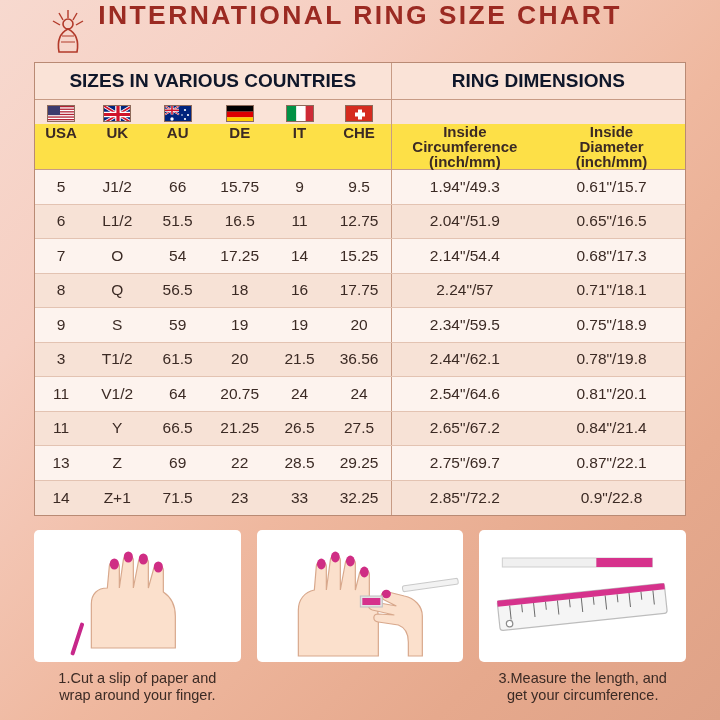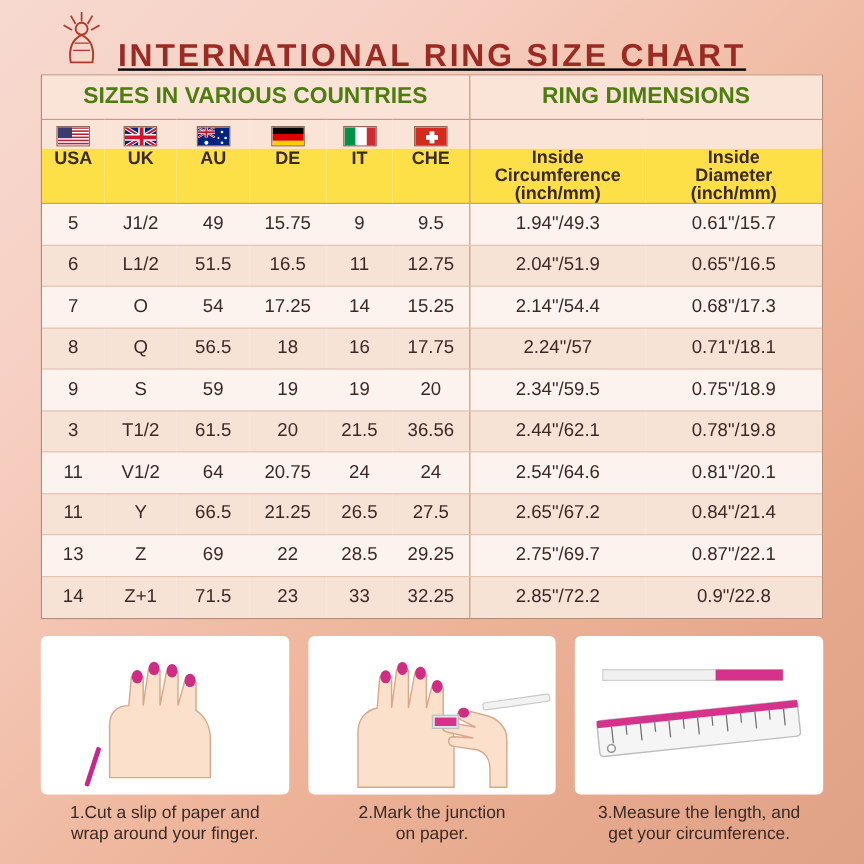--- a/index.html
+++ b/index.html
@@ -12,23 +12,22 @@
   }
   .page{
     position:absolute;inset:0;
     display:flex;flex-direction:column;
     padding:0 34px;
     box-sizing:border-box;
   }
   
   .header{
     height:62px;
-    display:flex;align-items:flex-end;justify-content:center;
+    display:flex;align-items:flex-start;justify-content:center;
     position:relative;
-    text-decoration:underline;
   }
   .logo{
     position:absolute;left:6px;top:6px;width:56px;height:52px;
   }
   .title{
     font-size:26.5px;
     font-weight:bold;
     letter-spacing:2.4px;
     color:#9b2a22;
     font-family:"Liberation Sans", sans-serif;
@@ -48,21 +47,21 @@
     text-align:center;
     font-size:15px;
     color:#3b2a24;
     padding:0;
     border:none;
   }
   .grp-row th{
     height:36px;
     font-size:19px;
     font-weight:bold;
-    color:#4d7c0f;
+    color:#0f172a;
     background:#fae3d7;
     border-bottom:1px solid #c79b85;
   }
   .grp-row th.left{border-right:1px solid #c79b85;}
   .flag-row td{
     height:22px;
     background:#fae3d7;
     vertical-align:bottom;
     padding-bottom:2px;
   }
@@ -257,21 +256,21 @@
             <div>Inside</div>
             <div>Diameter</div>
             <div>(inch/mm)</div>
           </td>
         </tr>
       </thead>
       <tbody id="tbody">
           <tr>
             <td>5</td>
             <td>J1/2</td>
-            <td>49</td>
+            <td>66</td>
             <td>15.75</td>
             <td>9</td>
             <td class="sep">9.5</td>
             <td>1.94"/49.3</td>
             <td>0.61"/15.7</td>
           </tr>
           <tr>
             <td>6</td>
             <td>L1/2</td>
             <td>51.5</td>
@@ -409,21 +408,20 @@
             <ellipse cx="73" cy="27" rx="4.4" ry="5.4"></ellipse>
             <ellipse cx="88" cy="31" rx="4.4" ry="5.4"></ellipse>
             <ellipse cx="102" cy="42" rx="4.4" ry="5.4"></ellipse>
             <ellipse cx="124" cy="64" rx="4.6" ry="4.2"></ellipse>
           </g>
           <rect x="98" y="66" width="22" height="11" fill="#e3e3e3" stroke="#bfbfbf" stroke-width="1"></rect>
           <rect x="100" y="68" width="18" height="7" fill="#d6328c"></rect>
           <rect x="140" y="52" width="56" height="6" rx="2" fill="#f2f2f2" stroke="#c9c9c9" stroke-width="1" transform="rotate(-8 168 55)"></rect>
         </svg>
       </div>
-      <div class="step-caption">2.Mark the junction<br>on paper.</div>
     </div>
 
     <div class="step">
       <div class="card">
         <svg width="100%" height="100%" viewBox="0 0 196 132" preserveAspectRatio="xMidYMid meet">
           <rect width="196" height="132" fill="#fff"></rect>
           <rect x="18" y="28" width="150" height="9" fill="#f0f0f0" stroke="#cfcfcf" stroke-width="1"></rect>
           <rect x="112" y="28" width="56" height="9" fill="#d6328c"></rect>
           <g transform="rotate(-6 98 78)">
             <rect x="14" y="62" width="168" height="30" rx="3" fill="#f5f5f5" stroke="#bdbdbd" stroke-width="1.2"></rect>

